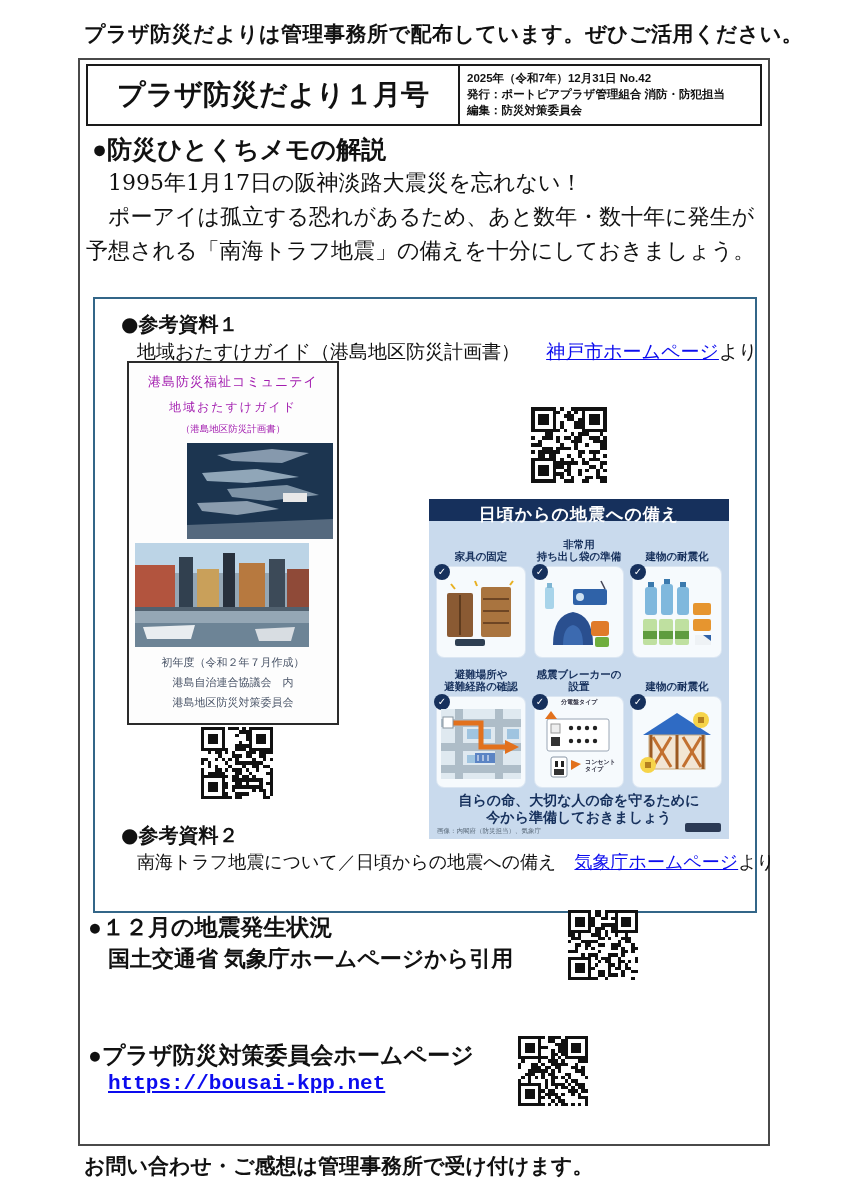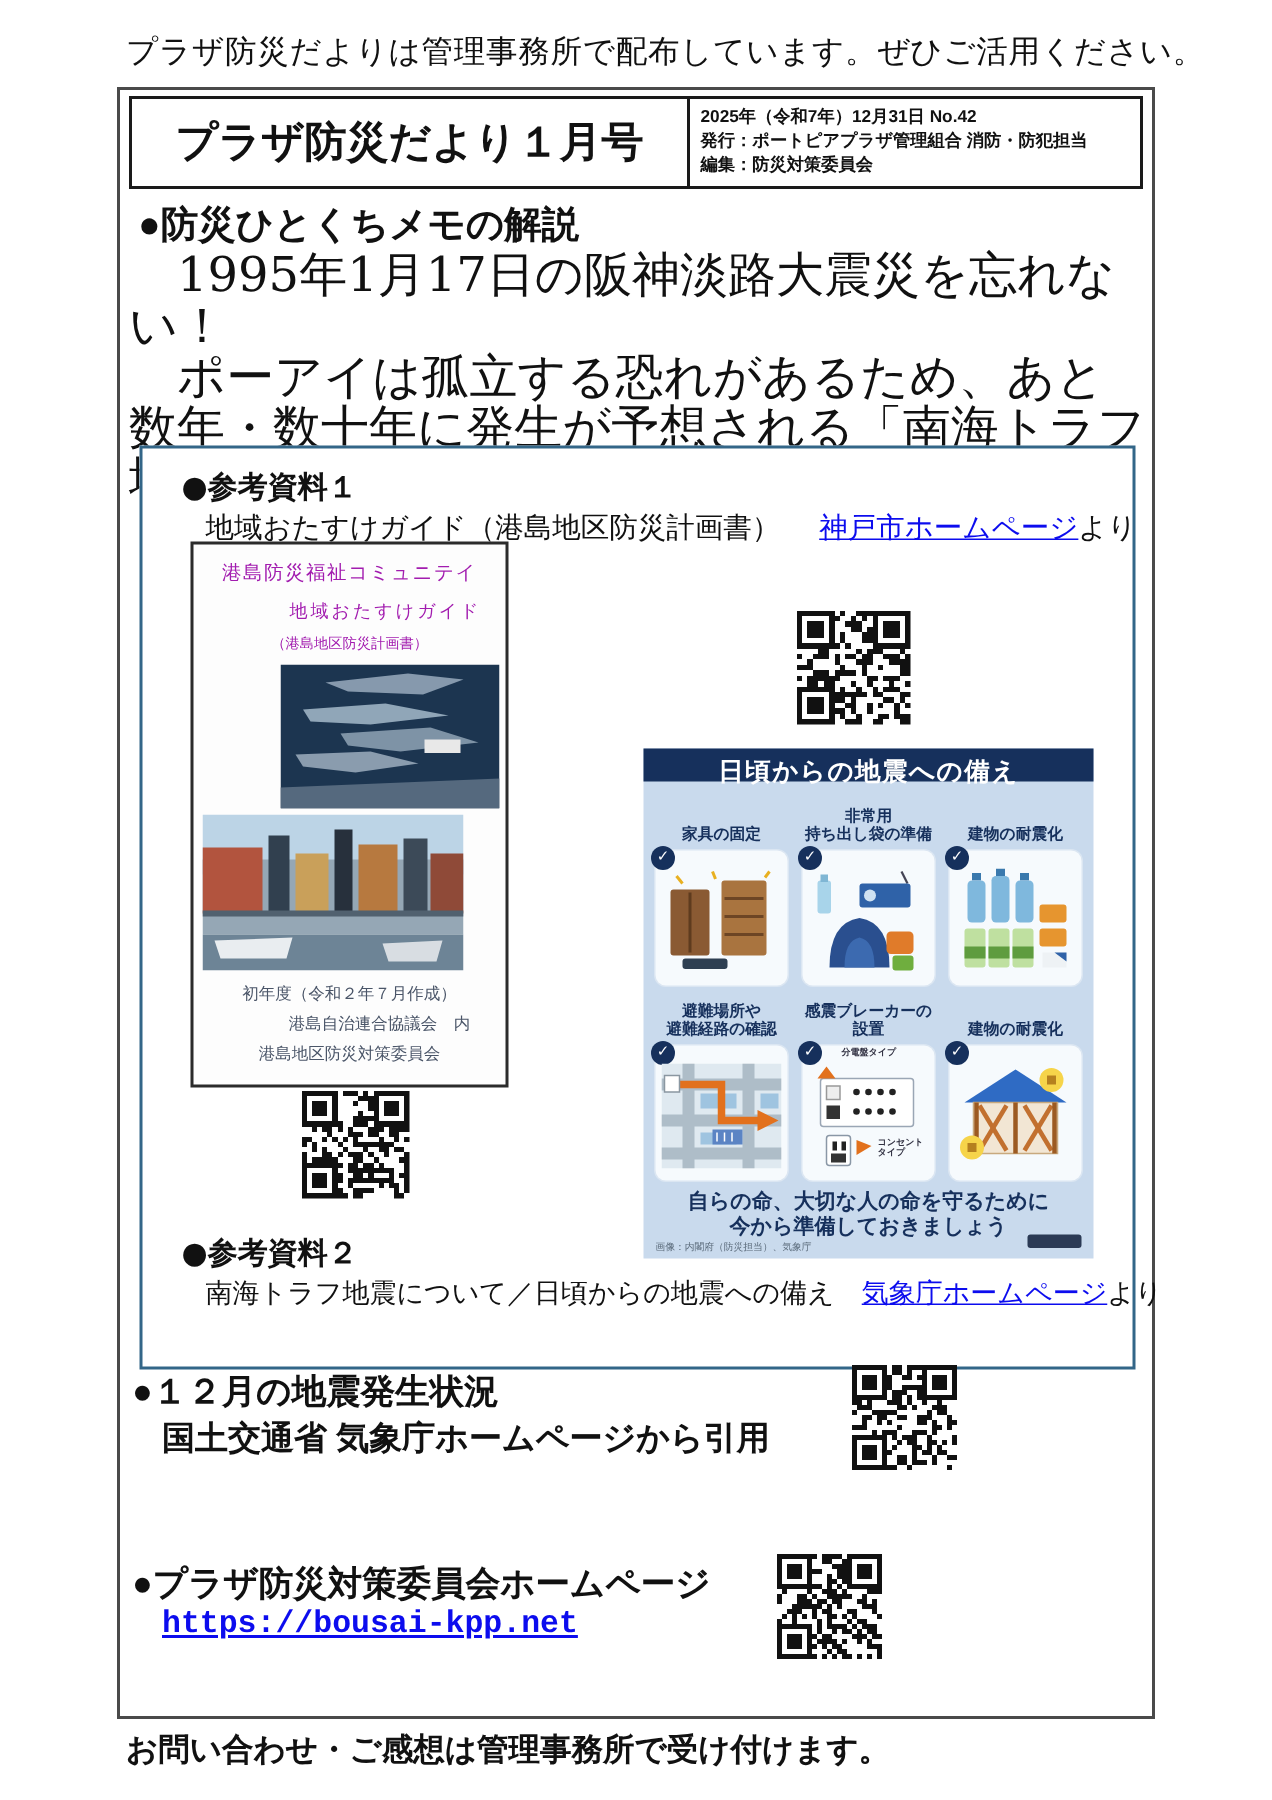--- a/index.html
+++ b/index.html
@@ -3,56 +3,56 @@
 <meta charset="utf-8">
 <style>
   html,body{margin:0;padding:0;background:#e9e9e9;}
   .page{position:relative;width:848px;height:1200px;background:#ffffff;margin:0 auto;overflow:hidden;
         font-family:"DejaVu Serif","Liberation Serif",serif;color:#111;}
   .sans{font-family:"Liberation Sans","DejaVu Sans",sans-serif;}
   .serif{font-family:"DejaVu Serif","Liberation Serif",serif;}
   .mono{font-family:Liberation Mono, monospace;}
   .abs{position:absolute;}
 
-  .top-notice{left:84px;top:20px;font-size:21px;font-weight:normal;white-space:nowrap;letter-spacing:0.5px;}
+  .top-notice{left:84px;top:20px;font-size:21px;font-weight:bold;white-space:nowrap;letter-spacing:0.5px;}
   .bottom-notice{left:84px;top:1152px;font-size:21px;font-weight:bold;white-space:nowrap;}
 
   .outer-box{left:78px;top:58px;width:688px;height:1084px;border:2.5px solid #4a4a4a;}
 
   .header-box{left:86px;top:64px;width:672px;height:58px;border:2px solid #1a1a1a;display:flex;background:#fff;}
   .header-title-cell{flex:1;display:flex;align-items:center;justify-content:center;}
   .header-title{font-size:28px;font-weight:bold;}
   .header-issue{font-size:28px;font-weight:bold;}
   .header-info-cell{width:286px;border-left:2px solid #1a1a1a;padding:4px 7px;
         font-size:11.5px;font-weight:bold;line-height:16px;white-space:nowrap;overflow:hidden;}
 
   .memo-heading{left:92px;top:133px;font-size:25px;font-weight:bold;}
-  .memo-body{left:86px;top:166px;width:678px;font-size:32px;line-height:34px;}
+  .memo-body{left:86px;top:166px;width:678px;font-size:22px;line-height:34px;}
 
   .ref-box{left:93px;top:297px;width:660px;height:612px;border:2.5px solid #336688;background:#fff;}
   .ref-heading{font-size:20px;font-weight:bold;}
   .ref1-heading{left:26px;top:12px;}
   .ref-desc{font-size:19px;white-space:nowrap;}
   .ref1-desc{left:42px;top:40px;}
   .ref2-heading{left:26px;top:523px;}
   .ref2-desc{left:42px;top:551px;font-size:18px;}
   a.link{color:#0c0cee;text-decoration:underline;cursor:pointer;}
   .link-gap1{margin-left:26px;}
   .link-gap2{margin-left:18px;}
 
   .booklet{left:32px;top:62px;width:208px;height:360px;border:2px solid #2b2b2b;background:#fdfdfd;}
   .bk-line{position:absolute;left:0;width:100%;text-align:center;color:#a21caf;}
   .bk-t1{top:10px;font-size:13px;letter-spacing:1px;}
-  .bk-t2{top:36px;font-size:12px;letter-spacing:2px;padding-left:24px;}
+  .bk-t2{top:36px;font-size:12px;letter-spacing:2px;}
   .bk-t3{top:60px;font-size:9.5px;}
   .bk-aerial{left:58px;top:80px;width:146px;height:96px;}
   .bk-city{left:6px;top:180px;width:174px;height:104px;}
   .bk-f{color:#4a5568;}
   .bk-f1{top:292px;font-size:11px;}
-  .bk-f2{top:312px;font-size:11px;margin-left:20px;}
+  .bk-f2{top:312px;font-size:11px;}
   .bk-f3{top:332px;font-size:11px;}
 
   .qr{background:#fff;}
   .qr svg rect{fill:#111;}
   .qr svg rect[fill="#fff"]{fill:#fff;}
   .qr1{left:436px;top:108px;width:76px;height:76px;}
   .qr2{left:106px;top:428px;width:72px;height:72px;}
   .qr3{left:568px;top:910px;width:70px;height:70px;}
   .qr4{left:518px;top:1036px;width:70px;height:70px;}
 

